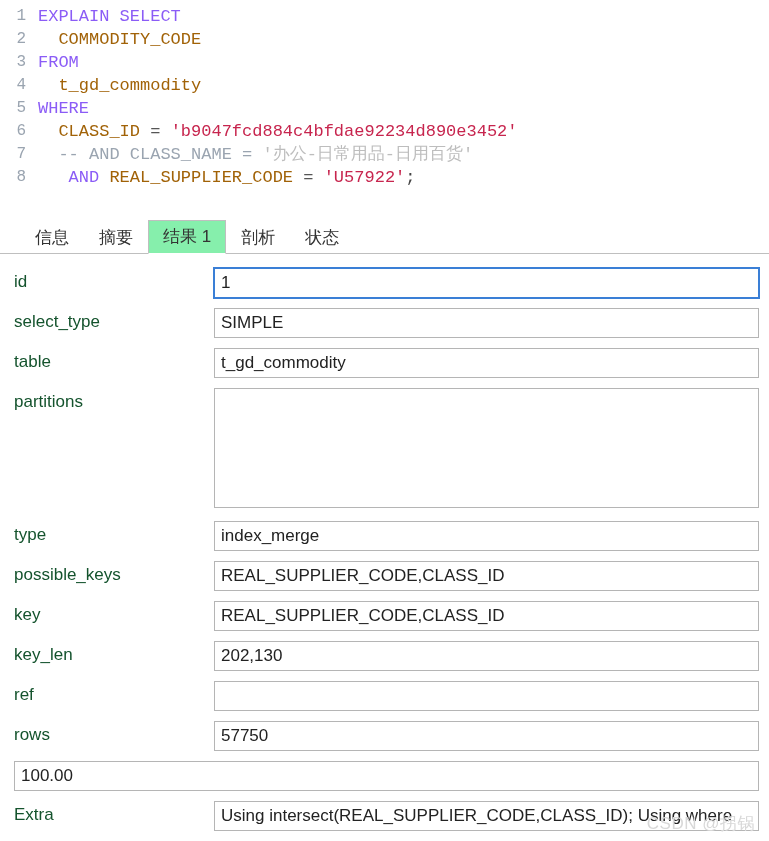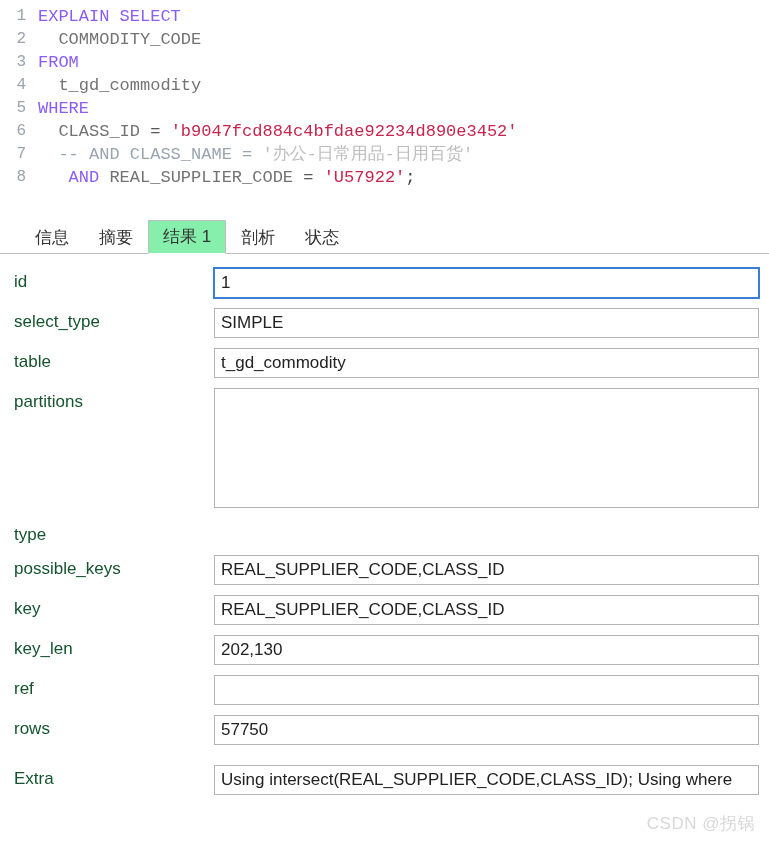--- a/index.html
+++ b/index.html
@@ -26,21 +26,21 @@
     padding-right: 12px;
     color: #9aa4b0;
     user-select: none;
     font-size: 16px;
   }
   .code { white-space: pre; }
   .kw { color: #8b5cf6; font-weight: normal; }
   .str { color: #c7254e; }
   .cmt { color: #9aa4b0; }
   .cmt-cn { color: #bdbdbd; }
-  .plain { color: #737373; }
+  .plain { color: #a16207; }
   .op { color: #555; }
   .punc { color: #444; }
 
   .tabs {
     display: flex;
     align-items: flex-end;
     margin-top: 20px;
     padding-left: 20px;
     font-size: 17px;
     color: #333;
@@ -170,20 +170,21 @@
     <div class="row">
       <div class="label">table</div>
       <div class="field"><input type="text" class="textbox" readonly="" value="t_gd_commodity" style=""></div>
     </div>
     <div class="row">
       <div class="label">partitions</div>
       <div class="field"><textarea class="textbox tall" readonly="" value="" style=""></textarea></div>
     </div>
     <div class="row">
       <div class="label">type</div>
+      <div class="field"><input type="text" class="textbox" readonly="" value="index_merge" style=""></div>
     </div>
     <div class="row">
       <div class="label">possible_keys</div>
       <div class="field"><input type="text" class="textbox" readonly="" value="REAL_SUPPLIER_CODE,CLASS_ID" style=""></div>
     </div>
     <div class="row">
       <div class="label">key</div>
       <div class="field"><input type="text" class="textbox" readonly="" value="REAL_SUPPLIER_CODE,CLASS_ID" style=""></div>
     </div>
     <div class="row">
@@ -192,20 +193,21 @@
     </div>
     <div class="row">
       <div class="label">ref</div>
       <div class="field"><input type="text" class="textbox" readonly="" value="" style=""></div>
     </div>
     <div class="row">
       <div class="label">rows</div>
       <div class="field"><input type="text" class="textbox" readonly="" value="57750" style=""></div>
     </div>
     <div class="row">
+      <div class="field"><input type="text" class="textbox" readonly="" value="100.00" style=""></div>
     </div>
     <div class="row">
       <div class="label">Extra</div>
       <div class="field"><input type="text" class="textbox" readonly="" value="Using intersect(REAL_SUPPLIER_CODE,CLASS_ID); Using where" style=""></div>
     </div>
   </div>
 
 <div class="watermark">CSDN @拐锅</div>
 
 </body></html>

